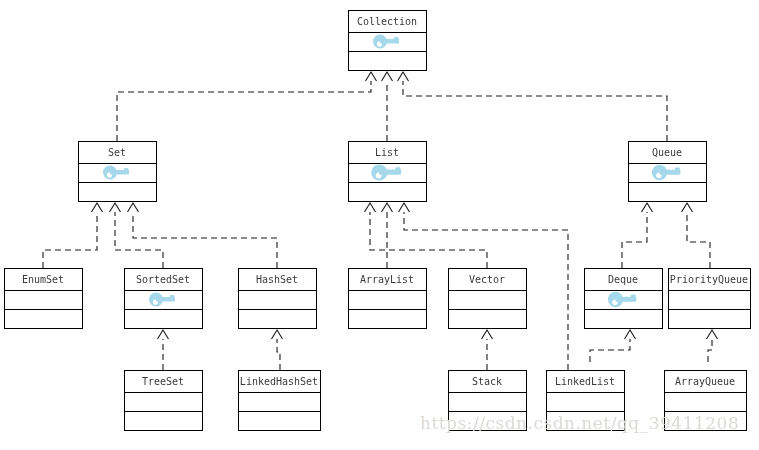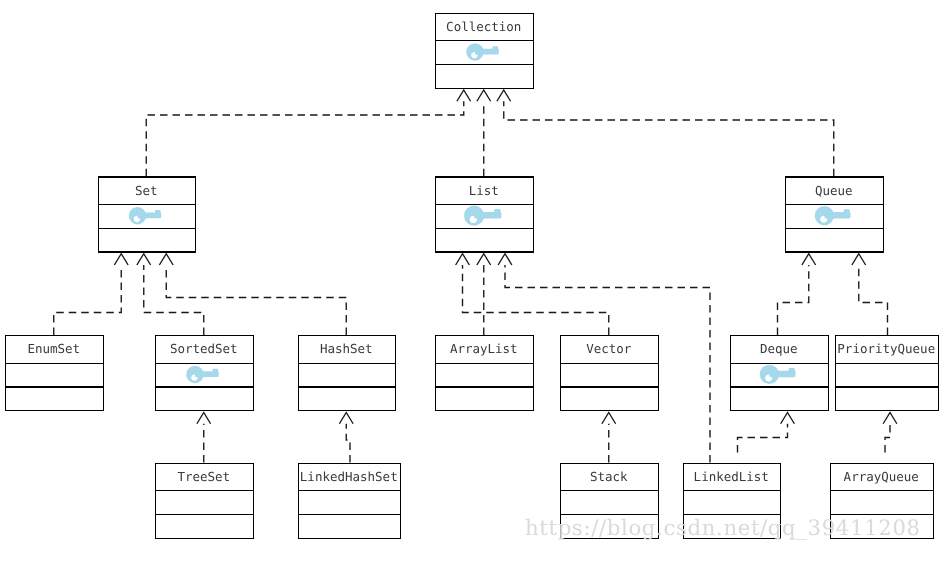--- a/index.html
+++ b/index.html
@@ -258,13 +258,13 @@
       </g>
       <g>
         <rect class="uml-box-rect" x="664.5" y="370.5" width="82" height="60"></rect>
         <line class="uml-divider" x1="664.5" y1="392.5" x2="746.5" y2="392.5"></line>
         <line class="uml-divider" x1="664.5" y1="411.5" x2="746.5" y2="411.5"></line>
         <text class="uml-title" x="705" y="382">ArrayQueue</text>
       </g>
     </g>
 </svg>
 
-<div class="watermark" style="left: 420px; top: 413px; color: rgb(221, 217, 214);">https://blog.csdn.net/qq_39411208</div>
+<div class="watermark" style="left: 420px; top: 413px; color: rgb(221, 217, 214);">https://csdn.csdn.net/qq_39411208</div>
 
 </body></html>

